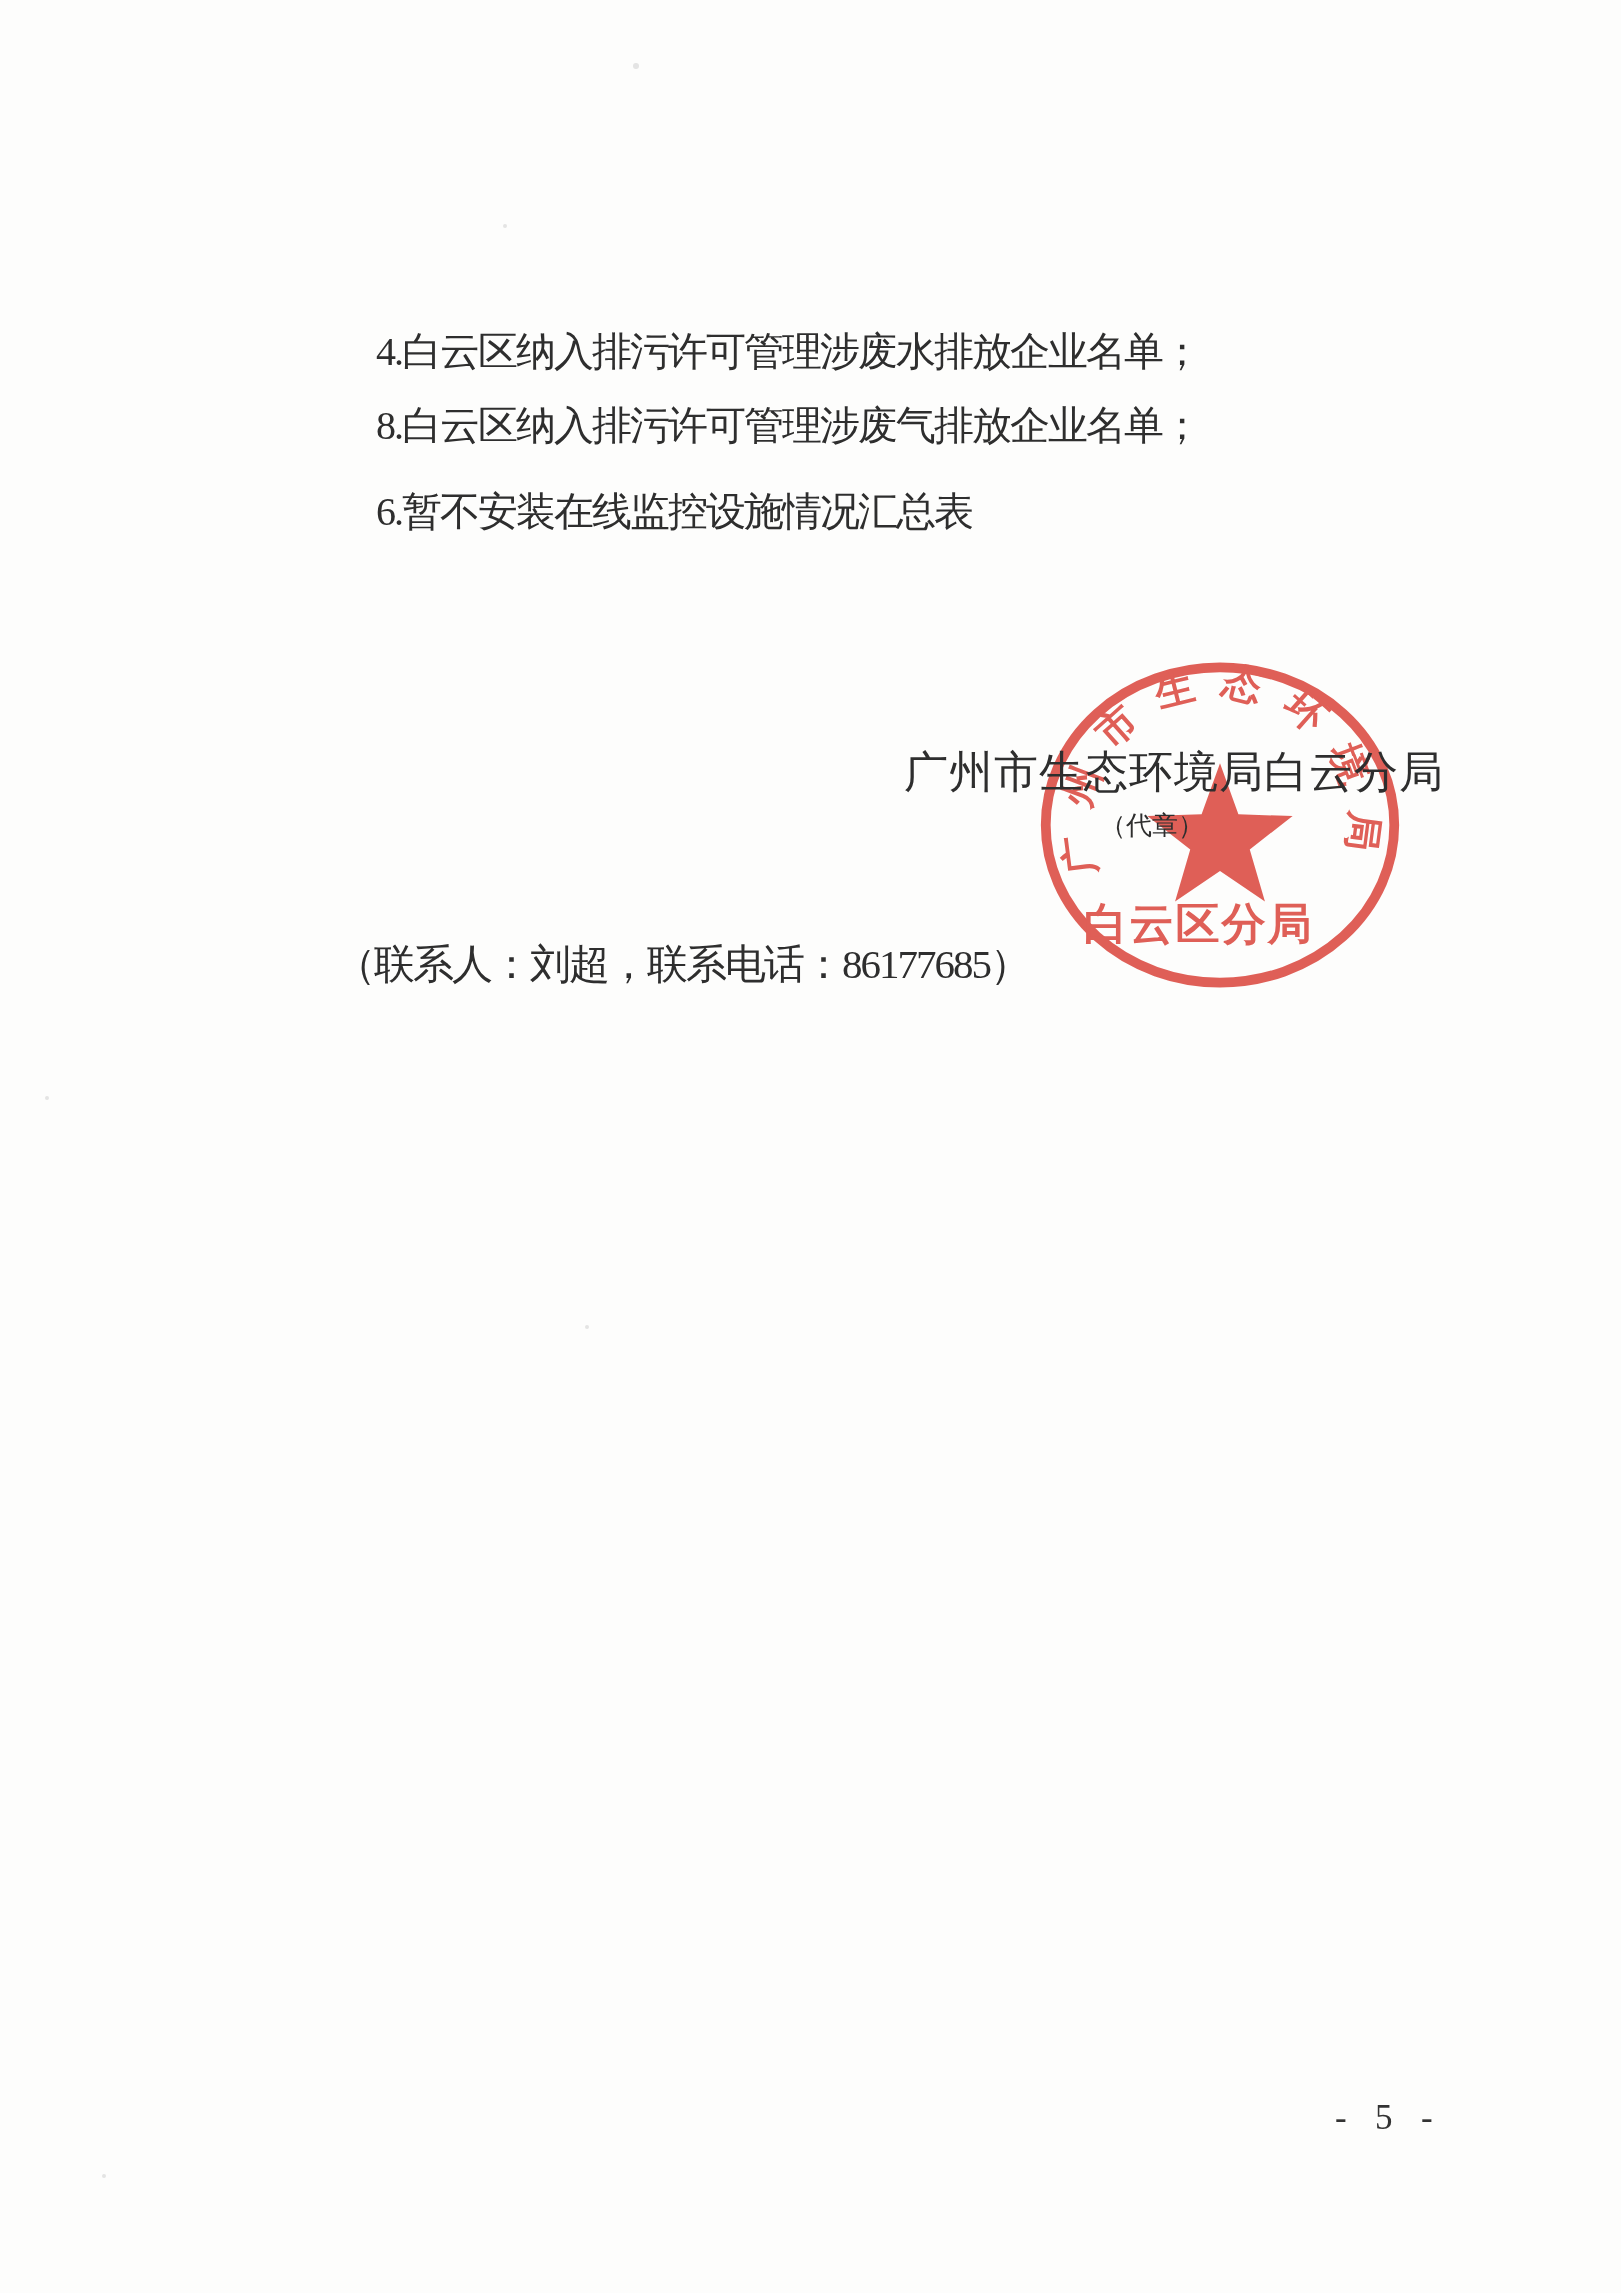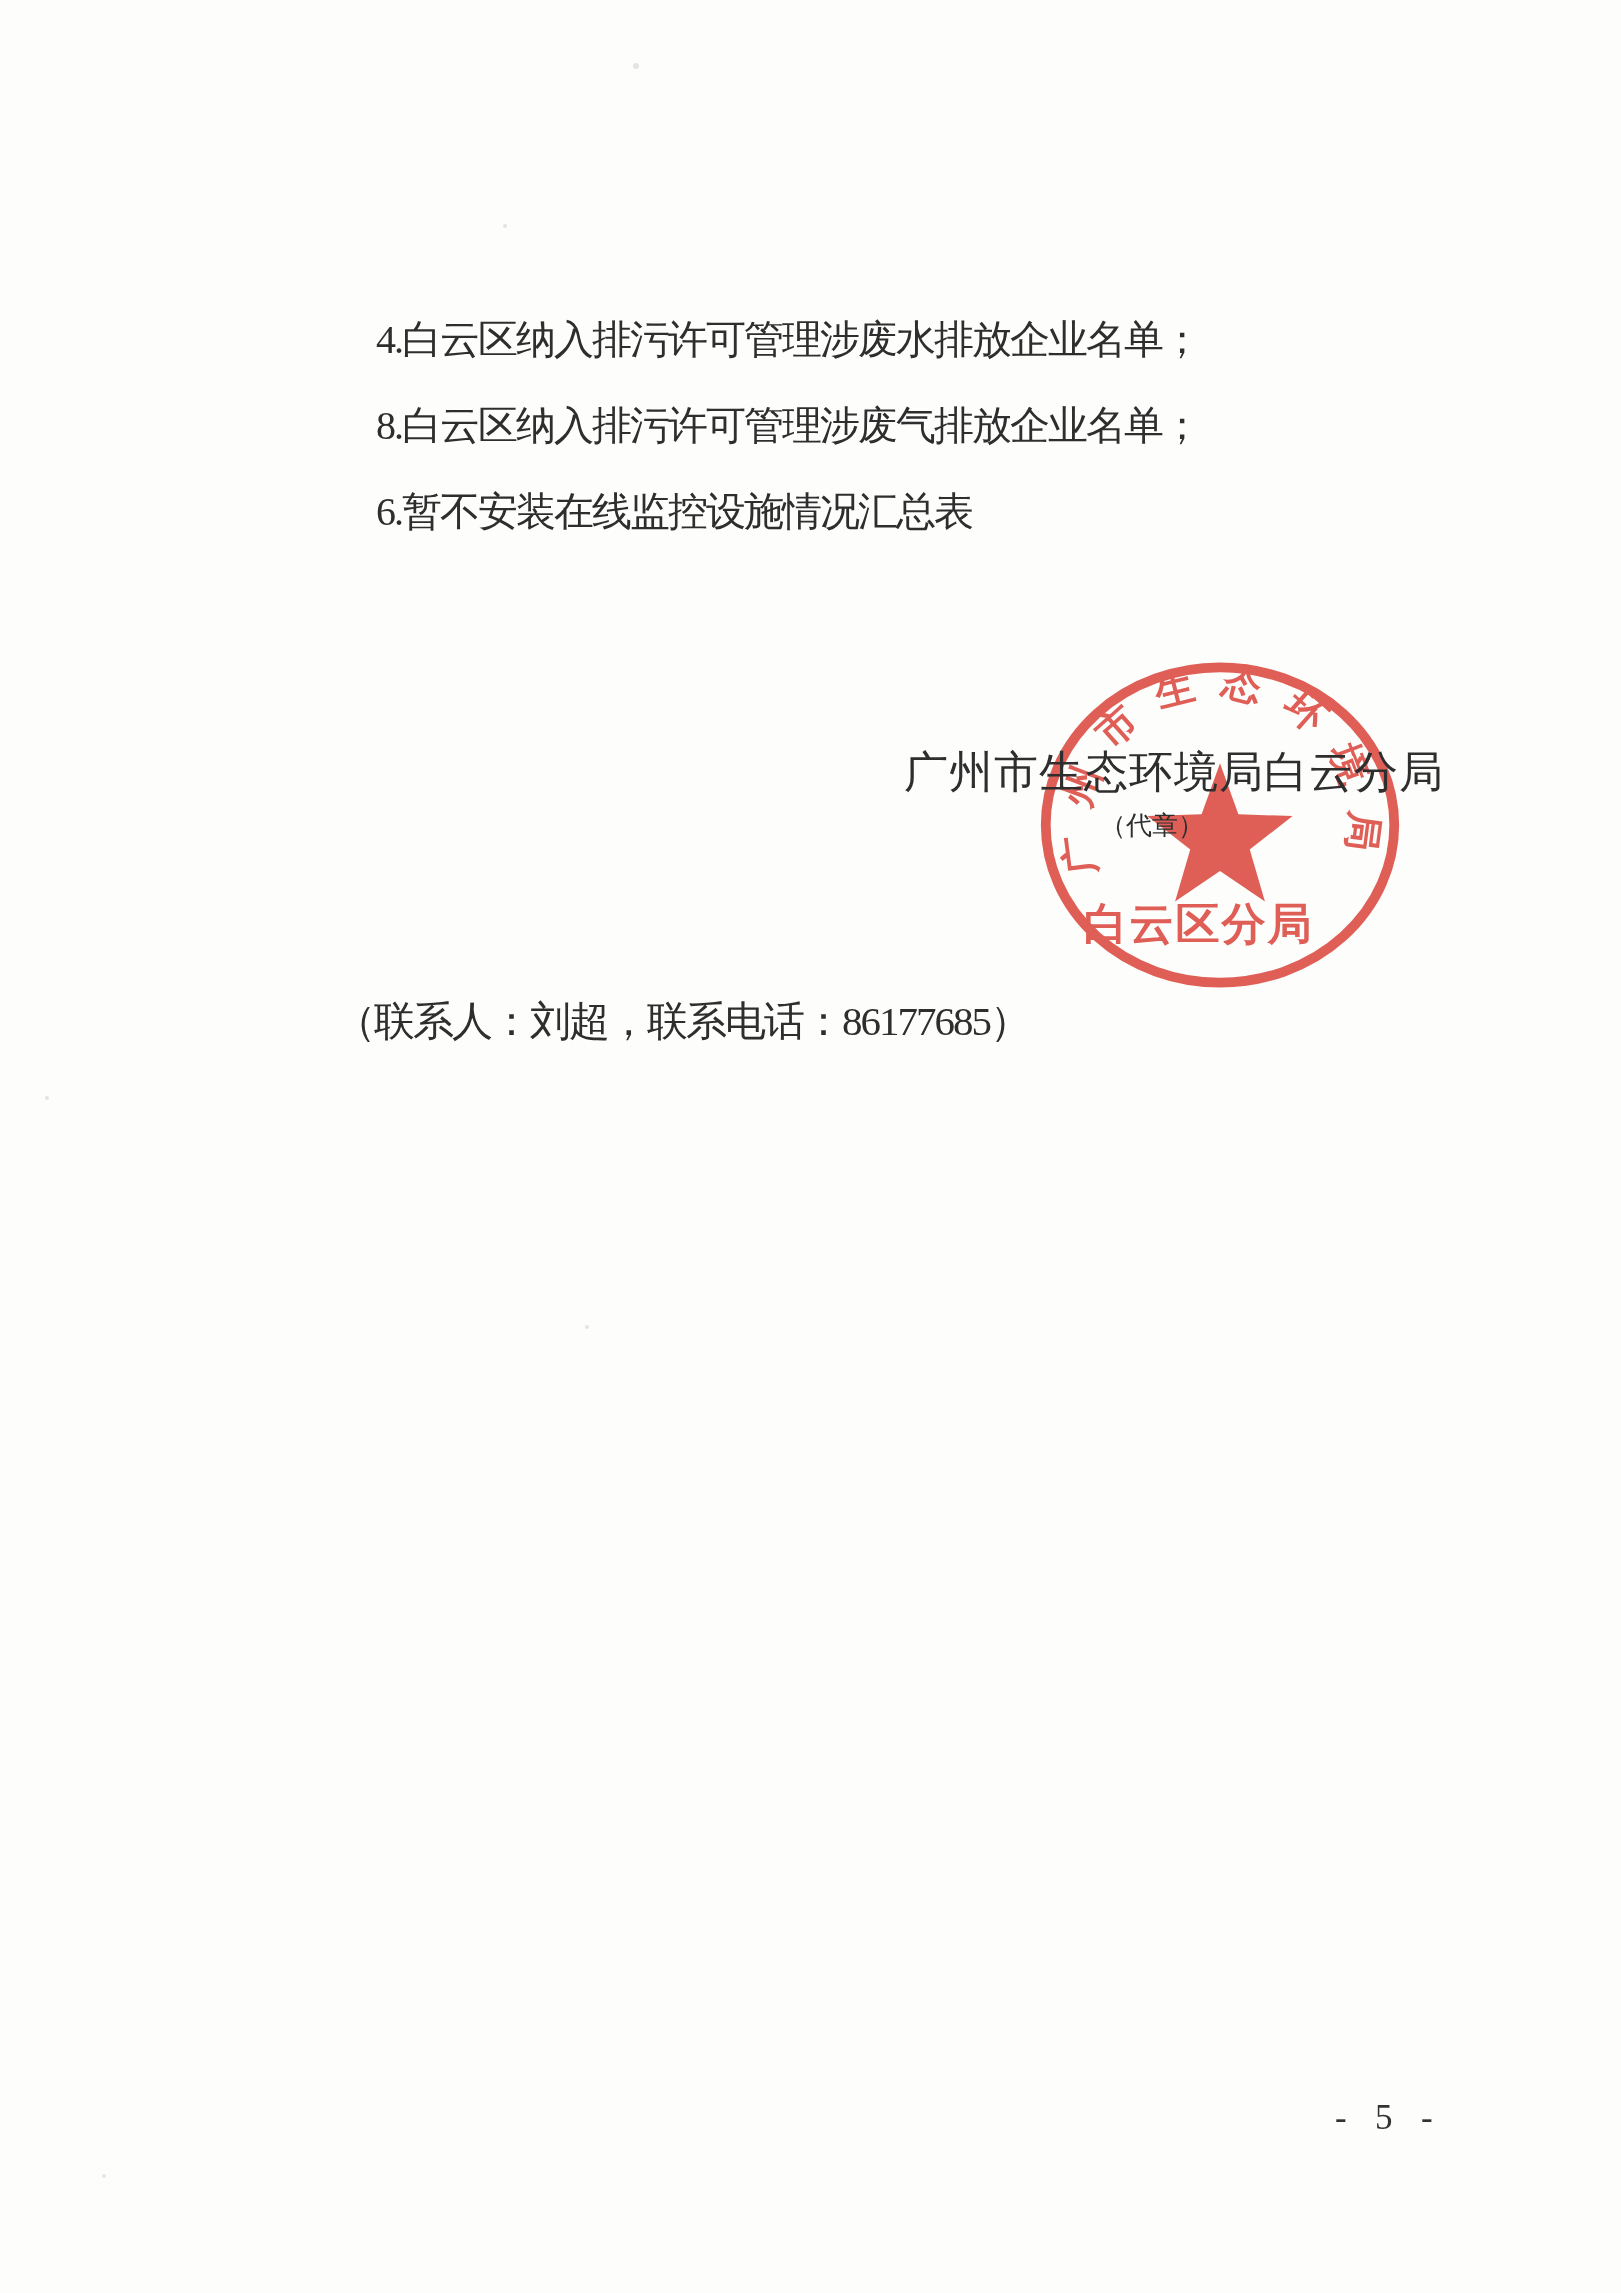--- a/index.html
+++ b/index.html
@@ -18,21 +18,21 @@
   .txt {
     position: absolute;
     white-space: nowrap;
     color: #2e2e2e;
   }
   .att-line {
     left: 376px;
     font-size: 40px;
     letter-spacing: -2px;
   }
-  .att-0 { top: 312px; }
+  .att-0 { top: 324px; }
   .att-1 { top: 398px; }
   .att-2 { top: 484px; }
   .sig-agency {
     left: 904px;
     top: 743px;
     font-size: 44px;
     letter-spacing: 1px;
   }
   .sig-note {
     left: 1100px;
@@ -40,21 +40,21 @@
     font-size: 26px;
   }
   .sig-date {
     left: 1041px;
     top: 912px;
     font-size: 41px;
     letter-spacing: 1px;
   }
   .contact-line {
     left: 335px;
-    top: 994px;
+    top: 937px;
     font-size: 41px;
     letter-spacing: -2px;
   }
   .page-number {
     left: 1335px;
     top: 2098px;
     font-size: 35px;
     letter-spacing: 2px;
     word-spacing: 15.7px;
     color: #333;

